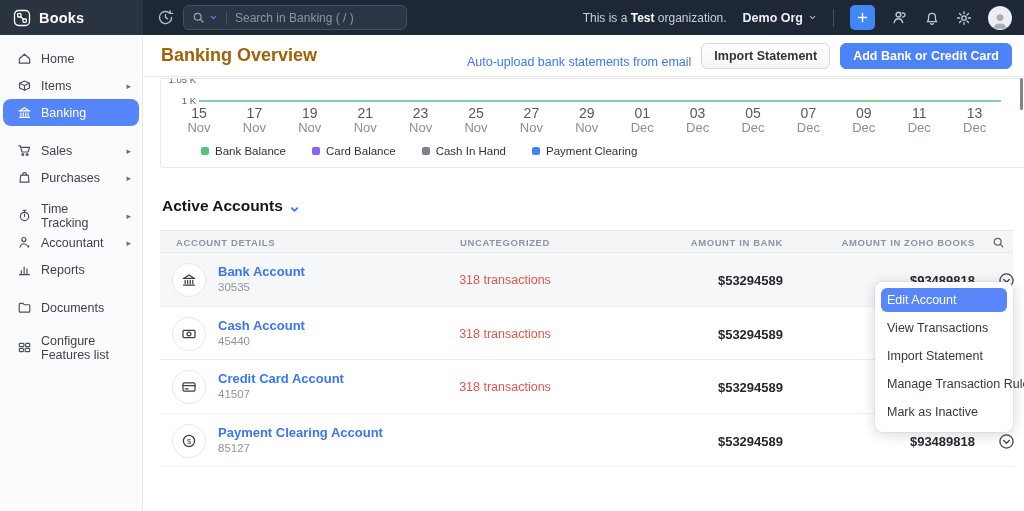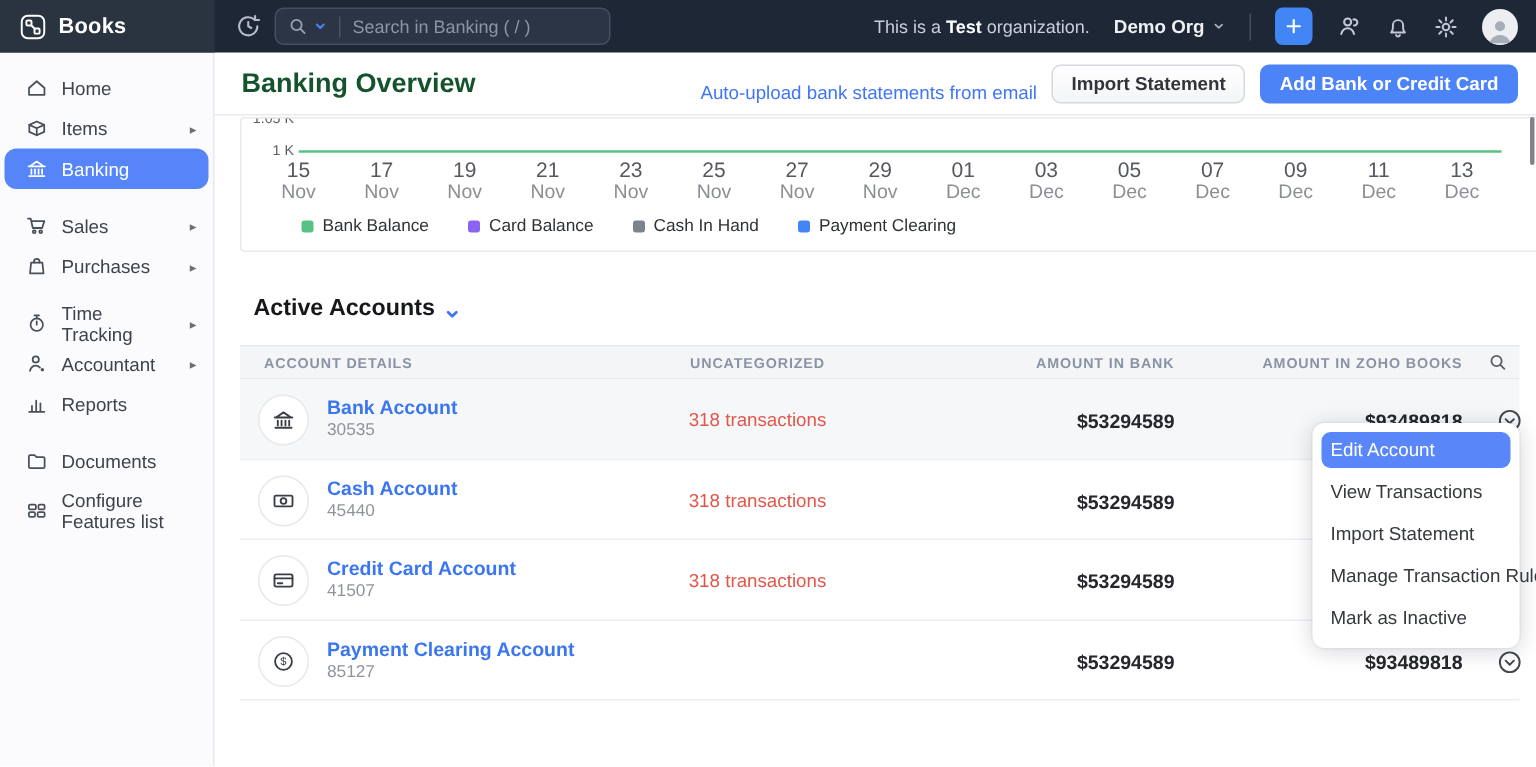--- a/index.html
+++ b/index.html
@@ -28,40 +28,40 @@
   .sidebar { position:absolute; left:0; top:35px; width:143px; height:476px; background:#fbfbfd; border-right:1px solid #e7e9ee; padding-top:10px; z-index:10; }
   .side-item { height:27px; display:flex; align-items:center; gap:9px; padding-left:14px; padding-right:8px; margin:0 3px; color:#3e434c; font-size:12.5px; cursor:pointer; position:relative; border-radius:8px; }
   .side-item .ic { display:flex; align-items:center; color:#4a505b; flex:none; }
   .side-item .arr { margin-left:auto; font-size:9px; color:#6a6f78; }
   .side-item.active { background:#5585f8; color:#fff; }
   .side-item.active .ic, .side-item.active .arr { color:#fff; }
 
   
   .main { position:absolute; left:143px; top:35px; width:881px; height:476px; background:#fff; }
   .page-header { position:absolute; left:0; top:0; width:881px; height:42px; border-bottom:1px solid #e9eaef; display:flex; align-items:center; padding:0 12px 0 18px; }
-  .page-title { font-size:18px; font-weight:700; color:#14532d; }
+  .page-title { font-size:18px; font-weight:700; color:#a16207; }
   .ph-right { margin-left:auto; display:flex; align-items:flex-end; gap:10px; }
   .auto-link { color:#4076f5; font-size:12.5px; cursor:pointer; }
   .btn-import { background:linear-gradient(#ffffff,#f4f5f7); border:1px solid #d5d8df; border-radius:6px; padding:5px 12px; font-size:12.5px; font-weight:600; color:#32343a; cursor:pointer; font-family:"Liberation Sans",sans-serif; }
   .btn-add { background:#4c83f7; border:1px solid #4c83f7; border-radius:6px; padding:5px 12px; font-size:12.5px; font-weight:600; color:#fff; cursor:pointer; font-family:"Liberation Sans",sans-serif; }
 
   
   .chart-card { position:absolute; left:17px; top:43px; width:864px; height:90px; border:1px solid #e8e9ef; border-right:none; border-radius:3px 0 0 3px; overflow:hidden; background:#fff; }
   .ylab { position:absolute; width:33px; text-align:right; font-size:9.5px; color:#5d6066; }
   .chart-svg { position:absolute; left:38px; top:0; }
   .xtick { position:absolute; top:26px; width:40px; text-align:center; line-height:1.15; }
   .xtick .d1 { font-size:14px; color:#55585e; display:block; }
   .xtick .d2 { font-size:13px; color:#8b8e94; display:block; }
   .legend { position:absolute; left:40px; top:66px; display:flex; gap:26px; align-items:center; }
   .leg-item { display:flex; align-items:center; gap:6px; }
   .leg-mark { width:8px; height:8px; border-radius:2px; flex:none; }
   .leg-label { font-size:11.5px; color:#2f3237; font-weight:500; }
 
   
-  .section-head { position:absolute; left:26px; top:162px; display:flex; align-items:flex-end; gap:6px; cursor:pointer; }
+  .section-head { position:absolute; left:19px; top:162px; display:flex; align-items:flex-end; gap:6px; cursor:pointer; }
   .section-title { font-size:15.5px; font-weight:700; color:#17181c; }
   .acc-table { position:absolute; left:17px; top:195px; width:853px; }
   .thead { position:relative; height:23px; background:#f4f5f7; border-top:1px solid #e8e9ee; border-bottom:1px solid #e8e9ee; }
   .th { position:absolute; top:0; height:23px; line-height:23px; font-size:9.5px; font-weight:700; letter-spacing:.6px; color:#8a93a5; }
   .th-search { position:absolute; right:8px; top:4px; color:#5d6066; cursor:pointer; }
   .trow { position:relative; height:53.5px; border-bottom:1px solid #eceef2; background:#fff; }
   .trow.hl { background:#f6f7f9; }
   .acc-ic { position:absolute; left:12px; top:10px; width:34px; height:34px; border-radius:50%; border:1px solid #e6e8ed; background:#fff; display:flex; align-items:center; justify-content:center; color:#3a3f47; }
   .acc-name { position:absolute; left:58px; top:11px; font-size:13px; font-weight:700; color:#3b76f1; cursor:pointer; }
   .acc-num { position:absolute; left:58px; top:28px; font-size:11.5px; color:#8f949c; }
@@ -240,21 +240,21 @@
       <span>Reports</span>
     </div>
     <div class="side-item" style="margin-top: 11px;">
       <span class="ic">
         <svg width="15" height="15" viewBox="0 0 16 16" fill="none" stroke="currentColor" stroke-width="1.25" stroke-linecap="round" stroke-linejoin="round">
           <path d="M2.4 4.6c0-.6.4-1 1-1h3l1.5 1.5h4.7c.6 0 1 .4 1 1v5.8c0 .6-.4 1-1 1H3.4c-.6 0-1-.4-1-1z"></path>
         </svg>
       </span>
       <span>Documents</span>
     </div>
-    <div class="side-item" style="margin-top: 6px;">
+    <div class="side-item" style="margin-top: 13px;">
       <span class="ic">
         <svg width="15" height="15" viewBox="0 0 16 16" fill="none" stroke="currentColor" stroke-width="1.25" stroke-linecap="round" stroke-linejoin="round">
           <rect x="2.4" y="3.6" width="5" height="3.4" rx="1"></rect>
           <rect x="9.2" y="3.6" width="4.4" height="3.4" rx="1"></rect>
           <rect x="2.4" y="9" width="4.4" height="3.4" rx="1"></rect>
           <rect x="8.6" y="9" width="5" height="3.4" rx="1"></rect>
         </svg>
       </span>
       <span>Configure Features list</span>
     </div>

